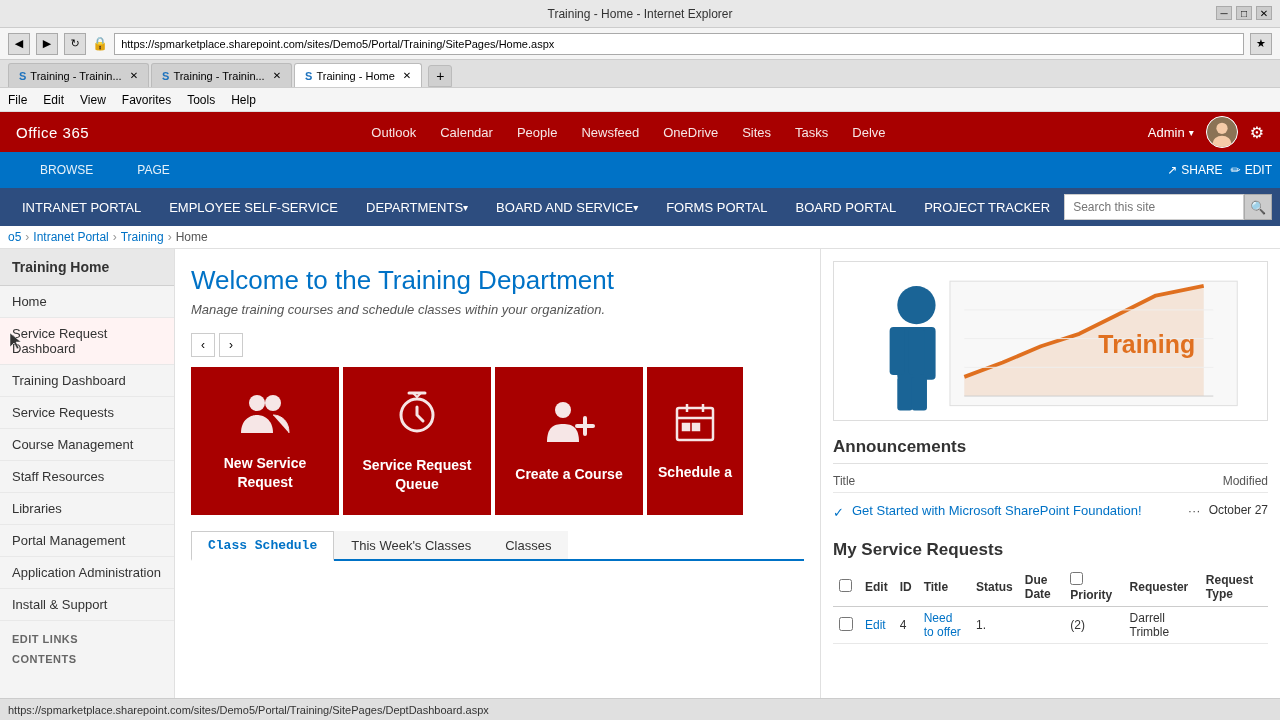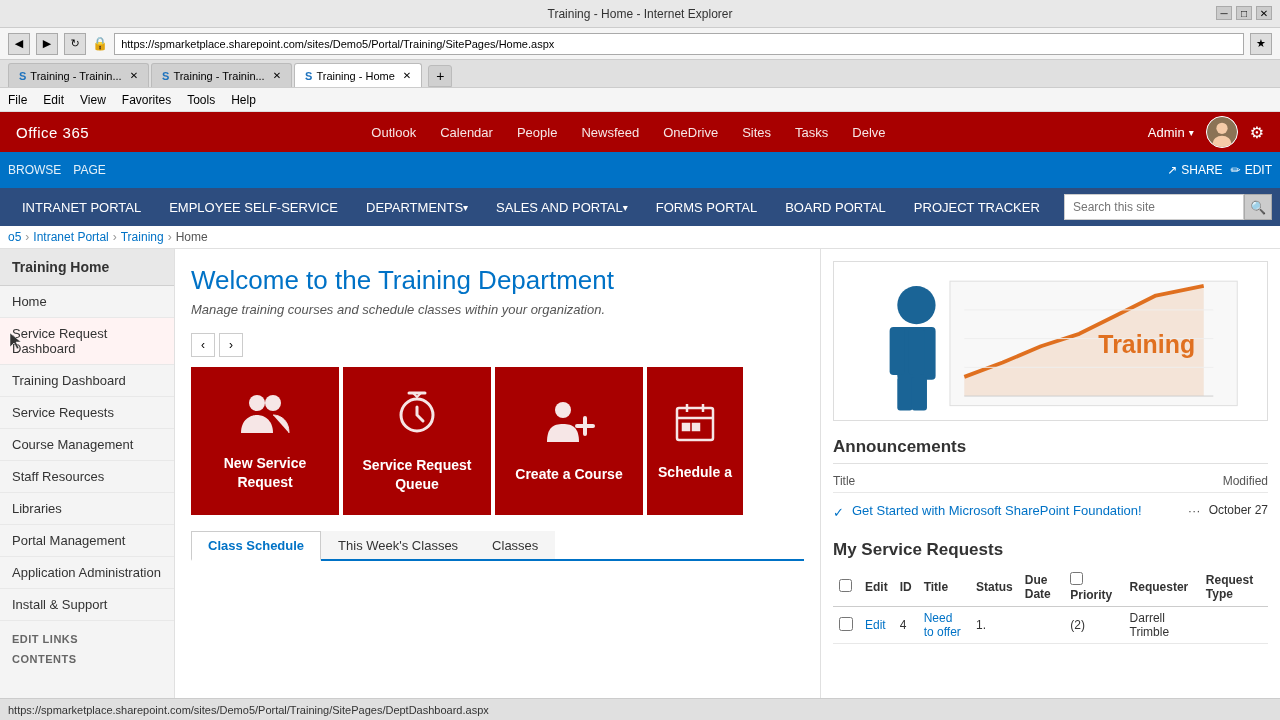--- a/index.html
+++ b/index.html
@@ -121,21 +121,21 @@
       padding: 0 8px;
       gap: 0;
     }
     .sp-suite-left {
       display: flex;
       align-items: center;
       gap: 12px;
       font-size: 12px;
       color: #fff;
     }
-    .sp-suite-left span { cursor: pointer; opacity: 0.9; }
+    .sp-suite-left span { cursor: pointer; opacity: 0.9; margin-left: 32px; }
     .sp-suite-right {
       margin-left: auto;
       display: flex;
       align-items: center;
       gap: 8px;
     }
     .sp-share-btn, .sp-edit-btn {
       color: #fff;
       font-size: 12px;
       display: flex;
@@ -340,20 +340,21 @@
       background: #f5f5f5;
       color: #333;
     }
     .tab-btn.active {
       background: #fff;
       border-color: #ccc;
       border-bottom: 2px solid #fff;
       margin-bottom: -2px;
       font-weight: 600;
       color: #0072c6;
+      font-family: Liberation Mono, monospace;
     }
 
     
     .training-image {
       width: 100%;
       height: 160px;
       background: #fff;
       border: 1px solid #ddd;
       display: flex;
       align-items: center;
@@ -556,21 +557,21 @@
   <div class="top-nav-item">
     <span>INTRANET PORTAL</span>
   </div>
   <div class="top-nav-item">
     <span>EMPLOYEE SELF-SERVICE</span>
   </div>
   <div class="top-nav-item has-dropdown">
     <span>DEPARTMENTS</span>
   </div>
   <div class="top-nav-item has-dropdown">
-    <span>SALES AND PORTAL</span>
+    <span>BOARD AND SERVICE</span>
   </div>
   <div class="top-nav-item">
     <span>FORMS PORTAL</span>
   </div>
   <div class="top-nav-item">
     <span>BOARD PORTAL</span>
   </div>
   <div class="top-nav-item">
     <span>PROJECT TRACKER</span>
   </div>

